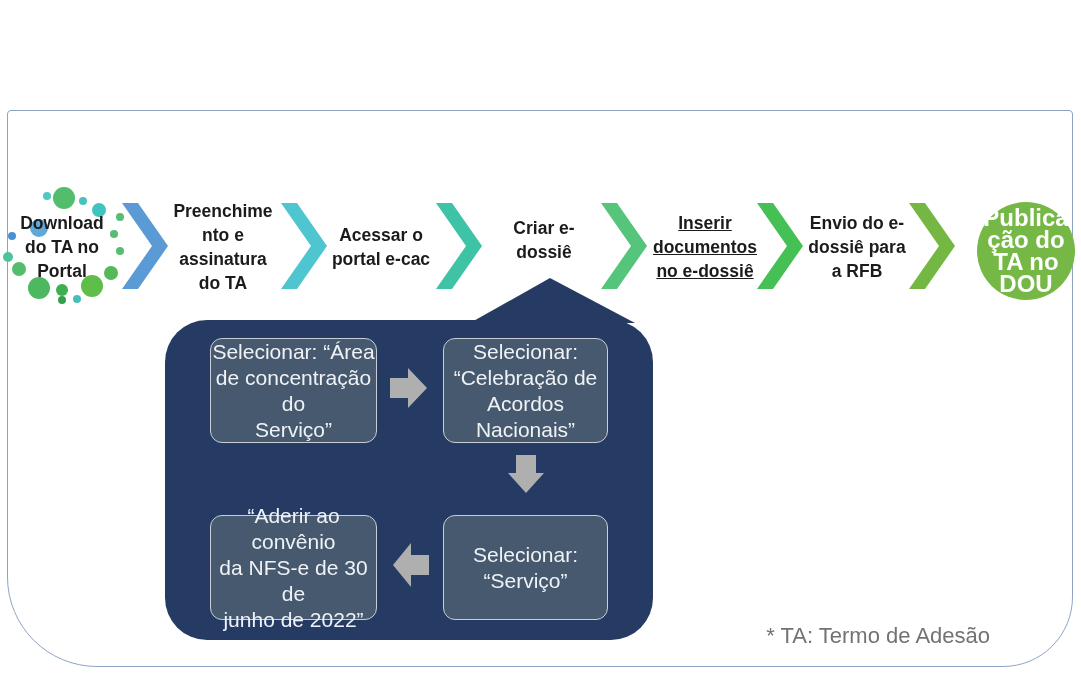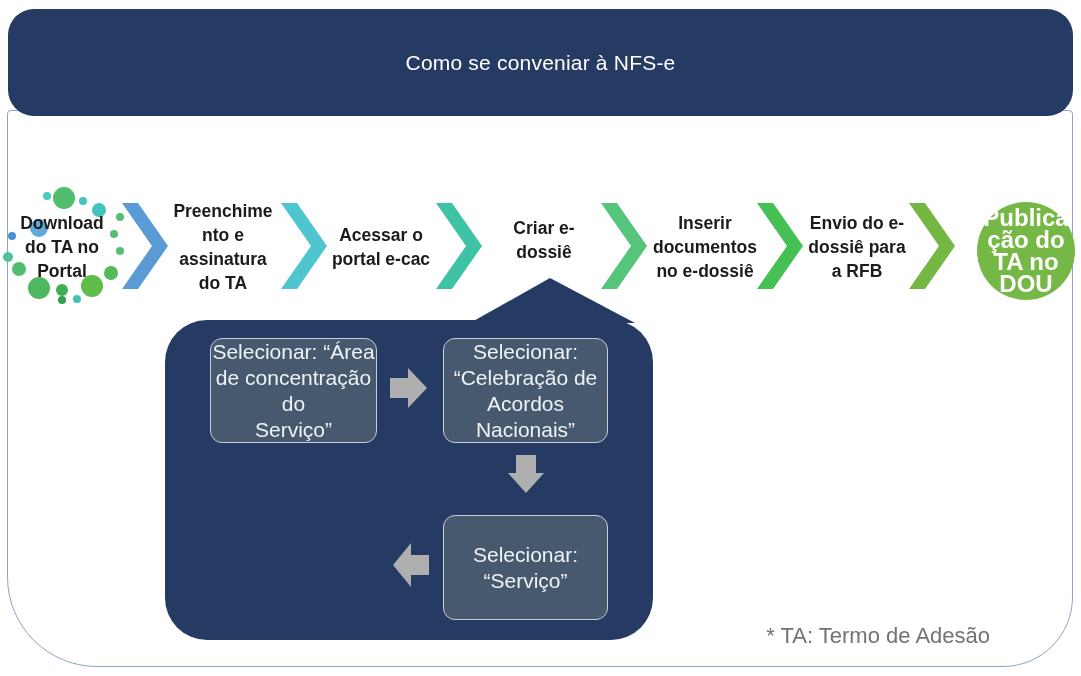--- a/index.html
+++ b/index.html
@@ -45,23 +45,20 @@
   .sub-box.b3 { left:278px; top:195px; width:165px; height:105px; }
   .sub-box.b4 { left:45px;  top:195px; width:167px; height:105px; }
   .sub-arrow { position:absolute; }
   .footnote { position:absolute; right:91px; top:623px; font-size:22px; color:#737373; }
 </style>
 </head>
 <body>
 
 <div class="page">
 
-  <div class="header" style="background: rgb(37, 59, 100);">
-    <div class="title">Como se conveniar à NFS-e</div>
-  </div>
 
   <div class="panel"></div>
 
   <div class="layer">
 
     <div>
         <span class="dot" style="left: 53px; top: 187px; width: 22px; height: 22px; background: rgb(83, 189, 110);"></span>
         <span class="dot" style="left: 43px; top: 192px; width: 8px; height: 8px; background: rgb(79, 200, 196);"></span>
         <span class="dot" style="left: 79px; top: 197px; width: 8px; height: 8px; background: rgb(73, 194, 188);"></span>
         <span class="dot" style="left: 92px; top: 203px; width: 14px; height: 14px; background: rgb(66, 196, 190);"></span>
@@ -104,21 +101,21 @@
       <polygon points="0,0 16,0 46,43 16,86 0,86 30,43" fill="#3FC3A6"></polygon>
     </svg>
 
     <div class="step-label" style="left:479px; top:216px; width:130px;">Criar e-
 dossiê</div>
 
     <svg class="chevron" style="left:601px;" viewBox="0 0 46 86">
       <polygon points="0,0 16,0 46,43 16,86 0,86 30,43" fill="#55C57C"></polygon>
     </svg>
 
-    <div class="step-label" style="left:640px; top:211px; width:130px;">Inserir
+    <div class="step-label" style="left:640px; top:211px; width:130px;text-decoration:underline;">Inserir
 documentos
 no e-dossiê</div>
 
     <svg class="chevron" style="left:757px;" viewBox="0 0 46 86">
       <polygon points="0,0 16,0 46,43 16,86 0,86 30,43" fill="#45C055"></polygon>
     </svg>
 
     <div class="step-label" style="left:792px; top:211px; width:130px;">Envio do e-
 dossiê para
 a RFB</div>
@@ -154,19 +151,22 @@
         <polygon points="8,0 28,0 28,18 36,18 18,38 0,18 8,18" fill="#AFAFAF"></polygon>
       </svg>
 
       <div class="sub-box b3">Selecionar:
 “Serviço”</div>
 
       <svg class="sub-arrow" style="left:228px; top:223px;" width="36" height="44" viewBox="0 0 36 44">
         <polygon points="36,12 18,12 18,0 0,22 18,44 18,32 36,32" fill="#AFAFAF"></polygon>
       </svg>
 
+      <div class="sub-box b4">“Aderir ao convênio
+da NFS-e de 30 de
+junho de 2022”</div>
 
     </div>
 
     <div class="footnote">* TA: Termo de Adesão</div>
 
   </div>
 </div>
 
 </body></html>

